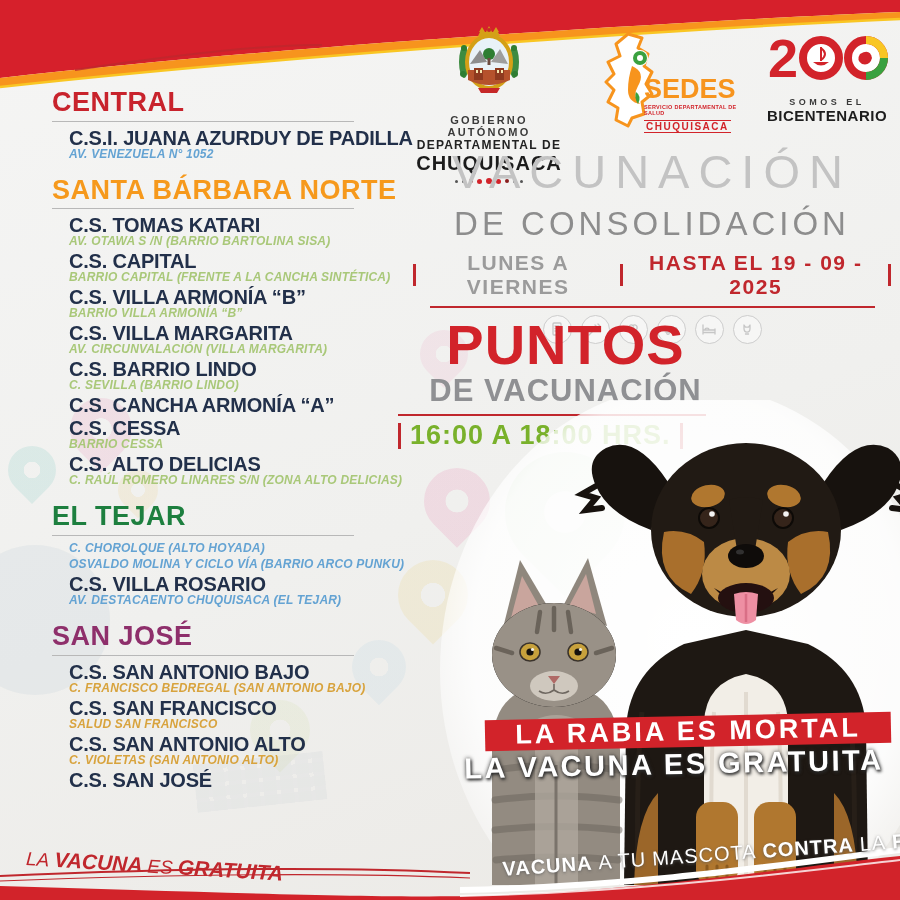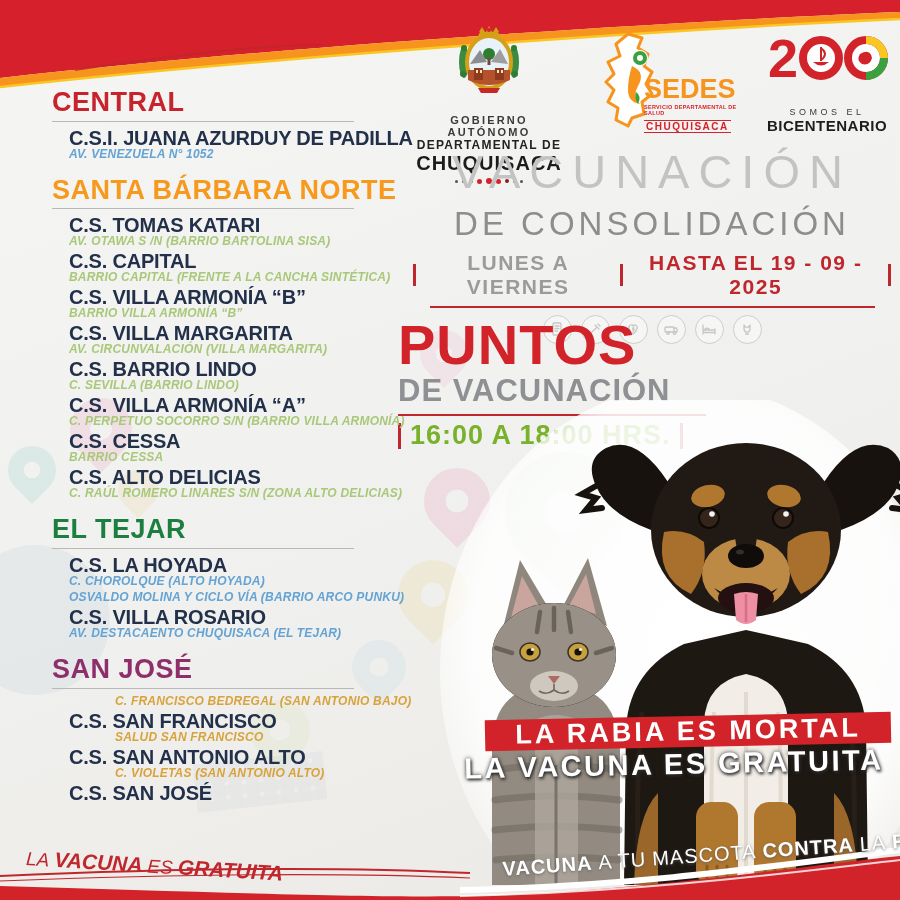--- a/index.html
+++ b/index.html
@@ -25,56 +25,56 @@
   .gob-dots i{display:block;border-radius:50%;}
 
   .sedes{left:598px;top:32px;width:145px;height:96px;}
   .sedes-text{position:absolute;left:46px;top:44px;width:100px;}
   .sedes-name{font-size:27px;font-weight:800;color:#f7941d;letter-spacing:0;line-height:1;}
   .sedes-sub{font-size:5.5px;font-weight:700;color:#d2232a;letter-spacing:.3px;margin-top:1px;}
   .sedes-dept{font-size:10px;font-weight:800;color:#d2232a;letter-spacing:1.5px;
       border-top:1.5px solid #d2232a;border-bottom:1.5px solid #d2232a;display:inline-block;padding:0 2px;margin-top:1px;}
 
   .bicent{left:762px;top:30px;width:130px;text-align:center;}
-  .bicent-l1{font-size:9px;letter-spacing:3.5px;color:#3a3a3a;font-weight:400;margin-top:17px;}
+  .bicent-l1{font-size:9px;letter-spacing:3.5px;color:#3a3a3a;font-weight:700;margin-top:7px;}
   .bicent-l2{font-size:15px;letter-spacing:.5px;color:#1d1d1d;font-weight:800;}
 
   
   .titleblock{left:413px;top:148px;width:478px;text-align:center;}
   .title1{font-size:47px;font-weight:400;color:#c3c3c3;letter-spacing:9px;line-height:1;}
   .title2{font-size:33px;font-weight:400;color:#8d8d8d;letter-spacing:4px;line-height:1.05;margin-top:12px;}
   .sched{display:flex;justify-content:center;align-items:center;margin-top:9px;}
   .rbar{width:3px;height:22px;background:#c0272d;}
   .sched-days{font-size:21px;font-weight:700;color:#9b9b9b;letter-spacing:1.5px;}
   .sched-dead{font-size:21px;font-weight:800;color:#c0272d;letter-spacing:1.5px;}
   .sched-rule{width:445px;height:2px;background:#c0272d;margin:7px auto 0 auto;}
   .iconrow{display:flex;justify-content:center;gap:9px;margin-top:7px;}
   .ic{width:27px;height:27px;border:1.5px solid #cdcdcd;border-radius:50%;display:flex;align-items:center;justify-content:center;background:rgba(255,255,255,.4);}
   .ic svg{stroke:#c6c6c6;fill:none;stroke-width:1.3;stroke-linecap:round;stroke-linejoin:round;}
 
   
-  .puntos{left:398px;top:318px;width:335px;}
+  .puntos{left:398px;top:318px;width:335px;text-align:center;}
   .puntos1{font-size:56px;font-weight:800;color:#d2232a;line-height:.95;letter-spacing:1px;}
   .puntos2{font-size:31px;font-weight:800;color:#8f9093;letter-spacing:1px;margin-top:2px;}
   .puntos-rule{width:308px;height:2px;background:#c0272d;margin-top:5px;}
   .hours{display:flex;align-items:center;gap:9px;margin-top:4px;}
   .hbar{width:3px;height:26px;background:#c0272d;}
   .hours-text{font-size:27px;font-weight:800;color:#79b12b;letter-spacing:1px;}
 
   
   .list{left:36px;top:88px;width:400px;}
   .sec{margin-bottom:15px;}
   .sec-head{font-size:27px;font-weight:800;letter-spacing:.5px;padding-left:16px;line-height:1.1;}
   .sec-rule{height:1px;background:#b8b8b8;width:302px;margin:3px 0 6px 16px;}
   .items{padding-left:33px;}
   .item{margin-bottom:3px;}
   .item-name{font-size:20px;font-weight:700;color:#22304a;line-height:20px;letter-spacing:-.2px;}
   .item-addr{font-size:12px;font-style:italic;font-weight:700;line-height:13px;letter-spacing:.2px;}
   .c-red{color:#c8232c;} .c-orange{color:#f6991c;} .c-green{color:#1d7f3f;} .c-purple{color:#8e2f6b;}
-  .a-blue{color:#64a3d3;} .a-green{color:#a9c879;} .a-gold{color:#d8a33d;margin-left:46px;}
+  .a-blue{color:#64a3d3;} .a-green{color:#a9c879;} .a-gold{color:#d8a33d;}
 
   
   .rabia{left:485px;top:716px;width:406px;height:31px;background:#d2232a;transform:rotate(-1.2deg);
      color:#fff;font-size:27px;font-weight:800;letter-spacing:3px;text-align:center;line-height:31px;}
   .gratuita{left:448px;top:748px;width:452px;transform:rotate(-1.2deg);color:#fff;font-size:29px;font-weight:800;
      letter-spacing:2.5px;text-align:center;text-shadow:0 0 4px rgba(45,45,45,.95),1px 2px 3px rgba(40,40,40,.9);}
 
   .bl-slogan{left:26px;top:854px;transform:rotate(3.5deg);color:#c0272d;font-style:italic;white-space:nowrap;}
   .bl-slogan .w{margin-right:5px;font-size:19px;font-weight:400;}
   .bl-slogan .wb{font-size:21px;font-weight:800;}
@@ -358,57 +358,56 @@
         </div>
         <div class="item">
           <div class="item-name">C.S. VILLA MARGARITA</div>
           <div class="item-addr a-green">AV. CIRCUNVALACIÓN (VILLA MARGARITA)</div>
         </div>
         <div class="item">
           <div class="item-name">C.S. BARRIO LINDO</div>
           <div class="item-addr a-green">C. SEVILLA (BARRIO LINDO)</div>
         </div>
         <div class="item">
-          <div class="item-name">C.S. VILLA ARMONÍA “A”</div>
-          <div class="item-addr a-green">C. PERPETUO SOCORRO S/N (BARRIO VILLA ARMONÍA)</div>
+          <div class="item-name">C.S. CANCHA ARMONÍA “A”</div>
         </div>
         <div class="item">
           <div class="item-name">C.S. CESSA</div>
           <div class="item-addr a-green">BARRIO CESSA</div>
         </div>
         <div class="item">
           <div class="item-name">C.S. ALTO DELICIAS</div>
           <div class="item-addr a-green">C. RAÚL ROMERO LINARES S/N (ZONA ALTO DELICIAS)</div>
         </div>
       </div>
     </div>
 
     <div class="sec">
       <div class="sec-head c-green">EL TEJAR</div>
       <div class="sec-rule"></div>
       <div class="items">
         <div class="item">
-          <div class="item-name">C.S. LA HOYADA</div>
           <div class="item-addr a-blue">C. CHOROLQUE (ALTO HOYADA)</div>
         </div>
         <div class="item">
           <div class="item-addr a-blue">OSVALDO MOLINA Y CICLO VÍA (BARRIO ARCO PUNKU)</div>
         </div>
         <div class="item">
           <div class="item-name">C.S. VILLA ROSARIO</div>
           <div class="item-addr a-blue">AV. DESTACAENTO CHUQUISACA (EL TEJAR)</div>
         </div>
       </div>
     </div>
 
     <div class="sec">
       <div class="sec-head c-purple">SAN JOSÉ</div>
       <div class="sec-rule"></div>
       <div class="items">
         <div class="item">
+          <div class="item-name">C.S. SAN ANTONIO BAJO</div>
           <div class="item-addr a-gold">C. FRANCISCO BEDREGAL (SAN ANTONIO BAJO)</div>
         </div>
         <div class="item">
           <div class="item-name">C.S. SAN FRANCISCO</div>
           <div class="item-addr a-gold">SALUD SAN FRANCISCO</div>
         </div>
         <div class="item">
           <div class="item-name">C.S. SAN ANTONIO ALTO</div>
           <div class="item-addr a-gold">C. VIOLETAS (SAN ANTONIO ALTO)</div>
         </div>

